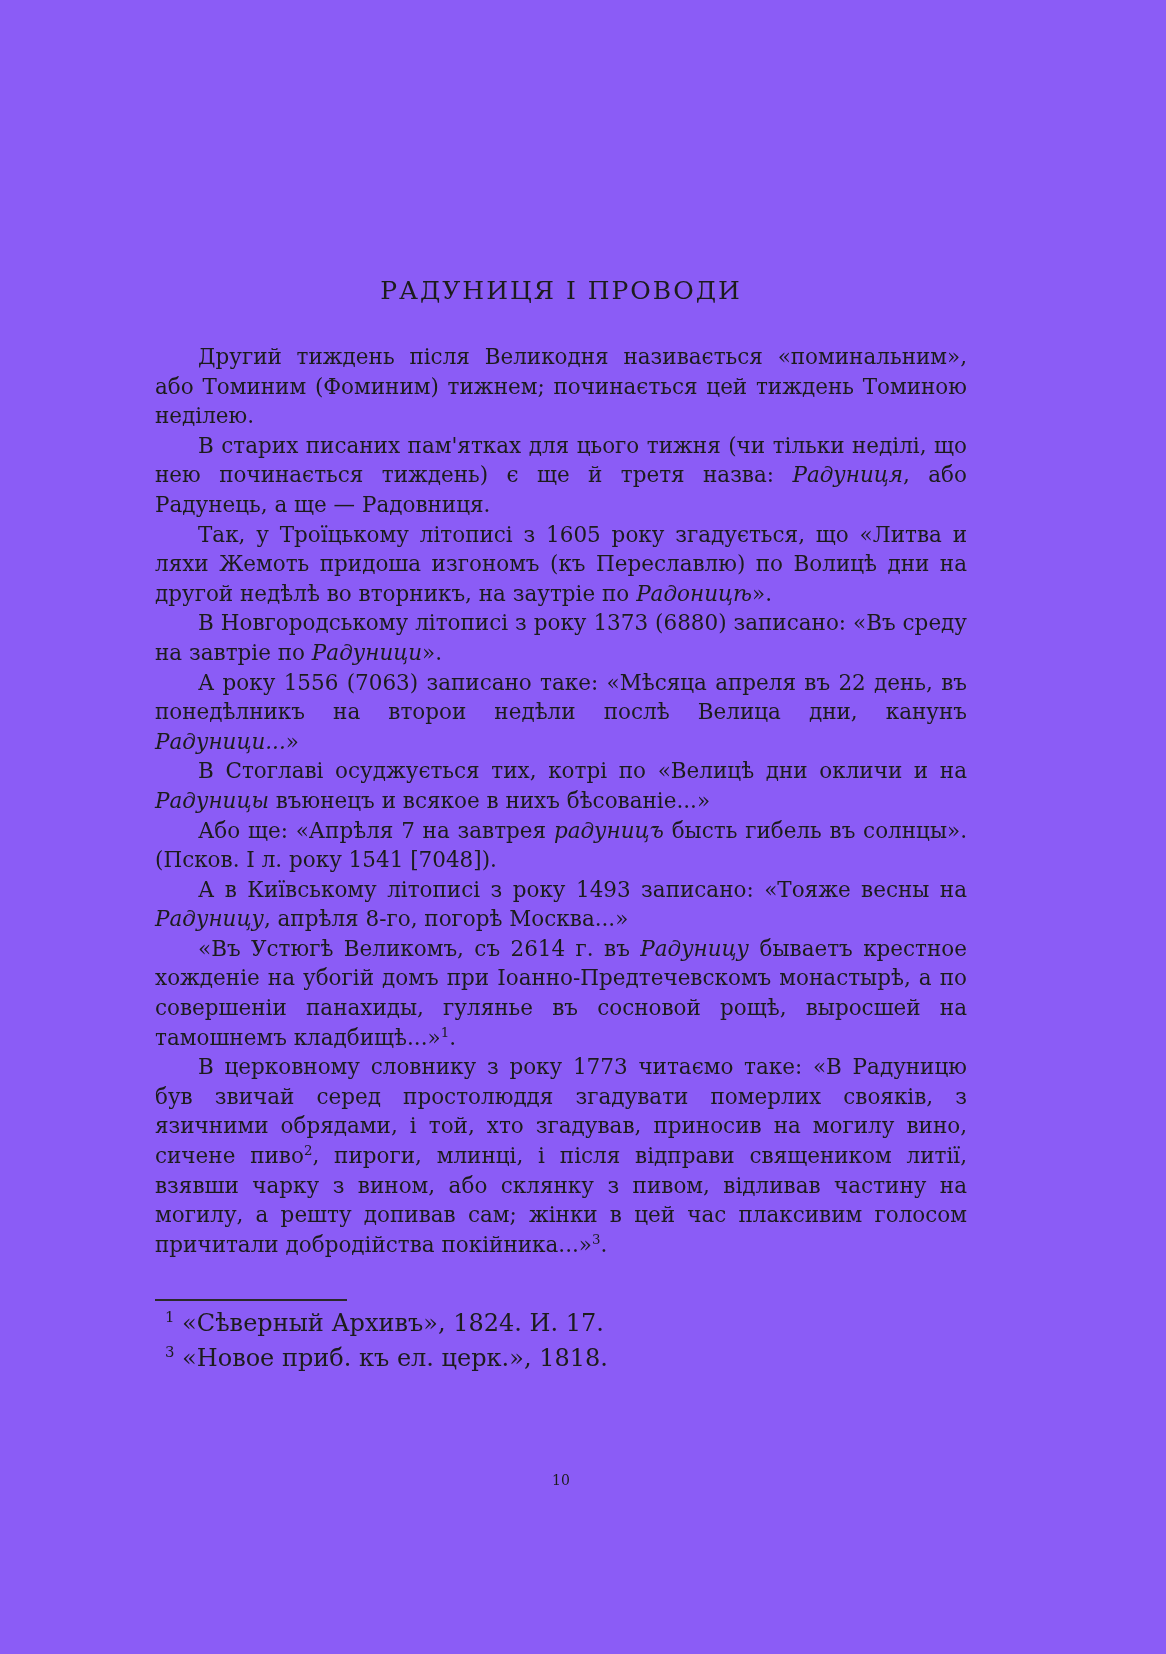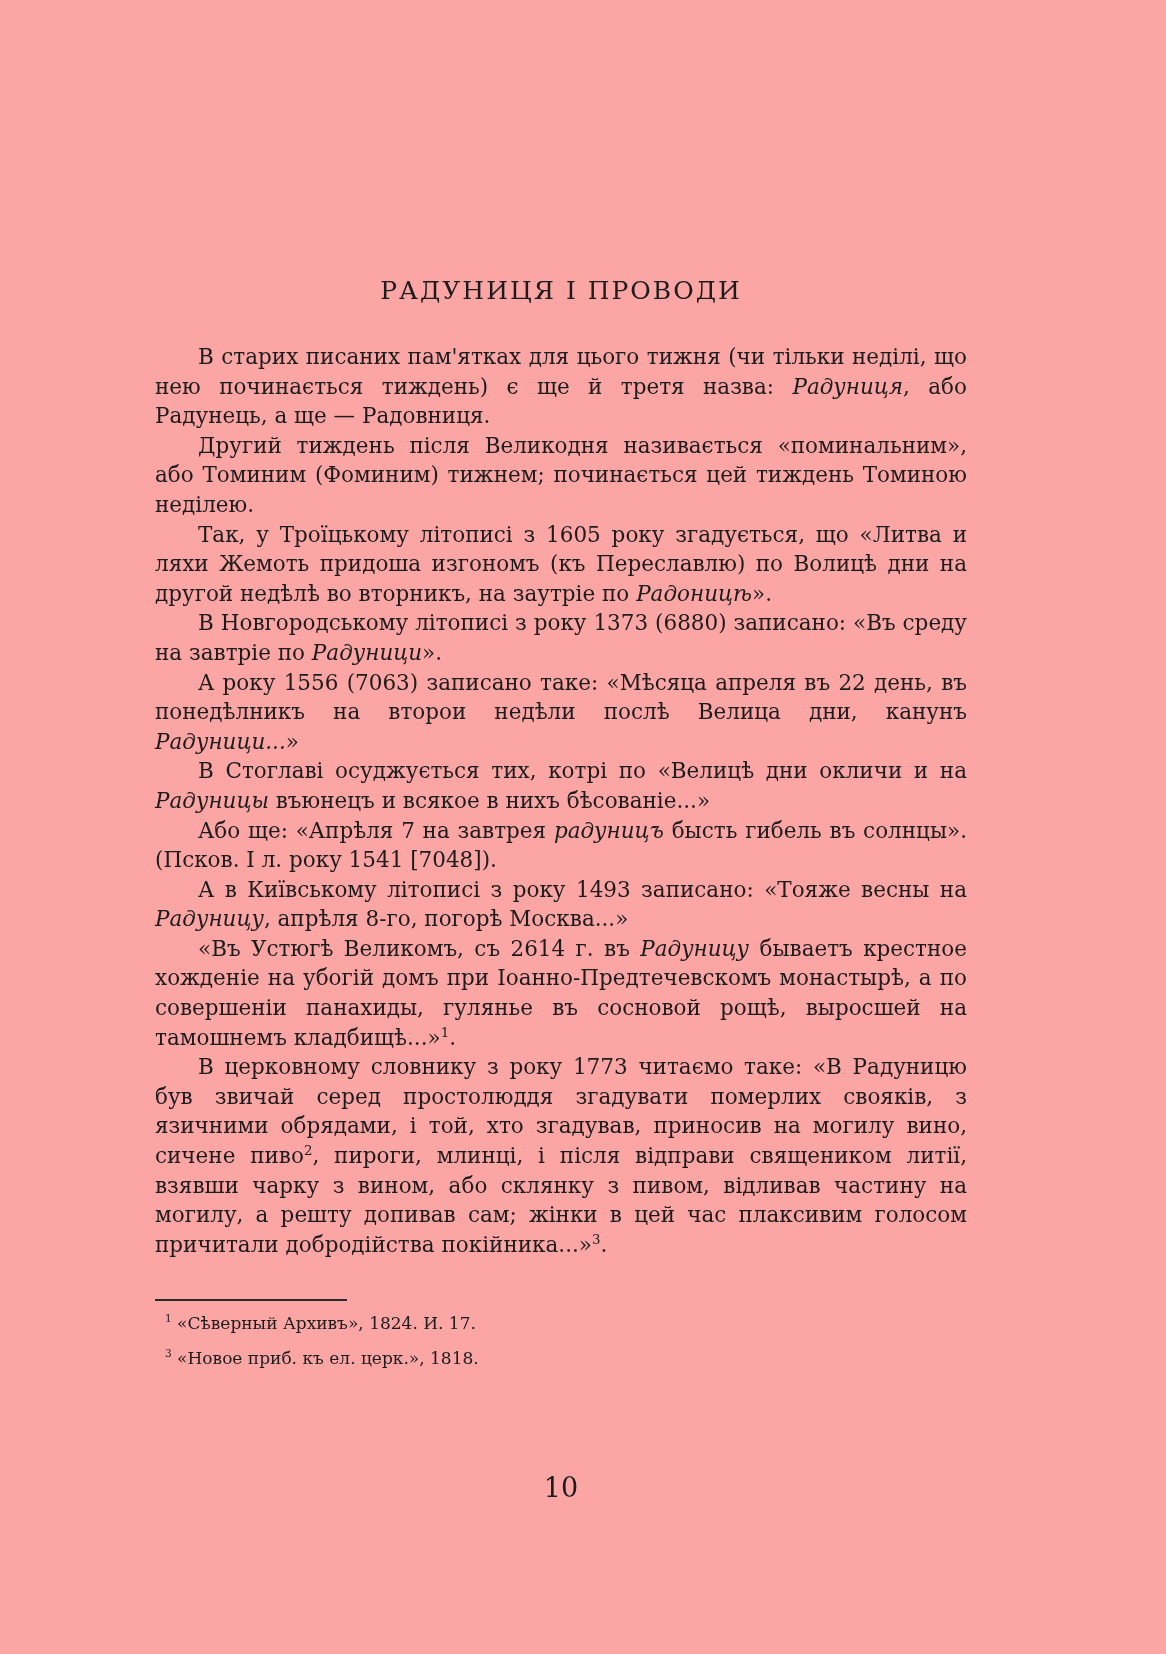--- a/index.html
+++ b/index.html
@@ -4,21 +4,21 @@
 <style>
   html, body {
     margin: 0;
     padding: 0;
     background: #e9e9e9;
   }
   .page {
     position: relative;
     width: 1166px;
     height: 1654px;
-    background: #fca5a5;
+    background: #8b5cf6;
     font-family: "DejaVu Serif", "Liberation Serif", serif;
     color: #1c1c1c;
     overflow: hidden;
     margin: 0 auto;
   }
   .title {
     position: absolute;
     top: 276px;
     left: 155px;
     width: 812px;
@@ -56,46 +56,46 @@
     left: 155px;
     width: 192px;
     height: 0;
     border-top: 2px solid #2a2a2a;
   }
   .footnotes {
     position: absolute;
     top: 1306px;
     left: 155px;
     width: 812px;
-    font-size: 17px;
+    font-size: 24px;
     line-height: 35px;
   }
   .footnote {
     margin: 0;
     padding-left: 10px;
     white-space: nowrap;
   }
   .page-number {
     position: absolute;
     top: 1472px;
     left: 155px;
     width: 812px;
     text-align: center;
-    font-size: 27px;
+    font-size: 14px;
   }
 </style>
 </head>
 <body>
 
 <div class="page">
   <h1 class="title">РАДУНИЦЯ І ПРОВОДИ</h1>
 
   <div class="body-text" id="body-text">
+      <p class="para"><span>Другий тиждень після Великодня називається «поминальним», або Томиним (Фоминим) тижнем; починається цей тиждень Томиною неділею.</span></p>
       <p class="para"><span>В старих писаних пам'ятках для цього тижня (чи тільки неділі, що нею починається тиждень) є ще й третя назва: </span><em class="italic-run">Радуниця</em><span>, або Радунець, а ще — Радовниця.</span></p>
-      <p class="para"><span>Другий тиждень після Великодня називається «поминальним», або Томиним (Фоминим) тижнем; починається цей тиждень Томиною неділею.</span></p>
       <p class="para"><span>Так, у Троїцькому літописі з 1605 року згадується, що «Литва и ляхи Жемоть придоша изгономъ (къ Переславлю) по Волицѣ дни на другой недѣлѣ во вторникъ, на заутріе по </span><em class="italic-run">Радоницѣ</em><span>».</span></p>
       <p class="para"><span>В Новгородському літописі з року 1373 (6880) записано: «Въ среду на завтріе по </span><em class="italic-run">Радуници</em><span>».</span></p>
       <p class="para"><span>А року 1556 (7063) записано таке: «Мѣсяца апреля въ 22 день, въ понедѣлникъ на второи недѣли послѣ Велица дни, канунъ </span><em class="italic-run">Радуници...</em><span>»</span></p>
       <p class="para"><span>В Стоглаві осуджується тих, котрі по «Велицѣ дни окличи и на </span><em class="italic-run">Радуницы</em><span> въюнецъ и всякое в нихъ бѣсованіе...»</span></p>
       <p class="para"><span>Або ще: «Апрѣля 7 на завтрея </span><em class="italic-run">радуницъ</em><span> бысть гибель въ солнцы». (Псков. І л. року 1541 [7048]).</span></p>
       <p class="para"><span>А в Київському літописі з року 1493 записано: «Тояже весны на </span><em class="italic-run">Радуницу</em><span>, апрѣля 8-го, погорѣ Москва...»</span></p>
       <p class="para"><span>«Въ Устюгѣ Великомъ, съ 2614 г. въ </span><em class="italic-run">Радуницу</em><span> бываетъ крестное хожденіе на убогій домъ при Іоанно-Предтечевскомъ монастырѣ, а по совершеніи панахиды, гулянье въ сосновой рощѣ, выросшей на тамошнемъ кладбищѣ...»</span><sup>1</sup><span>.</span></p>
       <p class="para"><span>В церковному словнику з року 1773 читаємо таке: «В Радуницю був звичай серед простолюддя згадувати померлих свояків, з язичними обрядами, і той, хто згадував, приносив на могилу вино, сичене пиво</span><sup>2</sup><span>, пироги, млинці, і після відправи священиком литії, взявши чарку з вином, або склянку з пивом, відливав частину на могилу, а решту допивав сам; жінки в цей час плаксивим голосом причитали добродійства покійника...»</span><sup>3</sup><span>.</span></p>
     </div>
 

